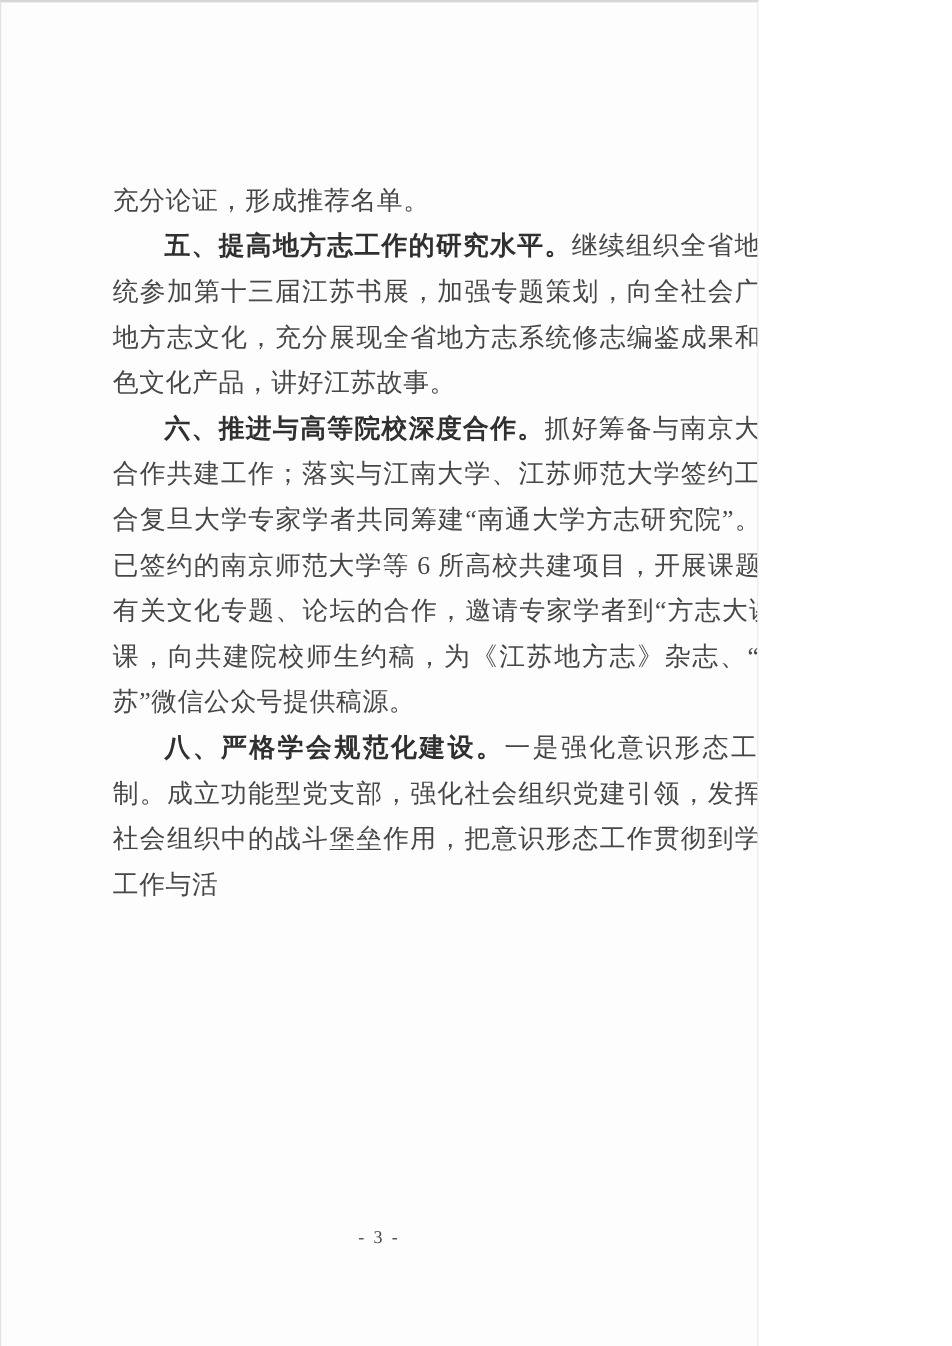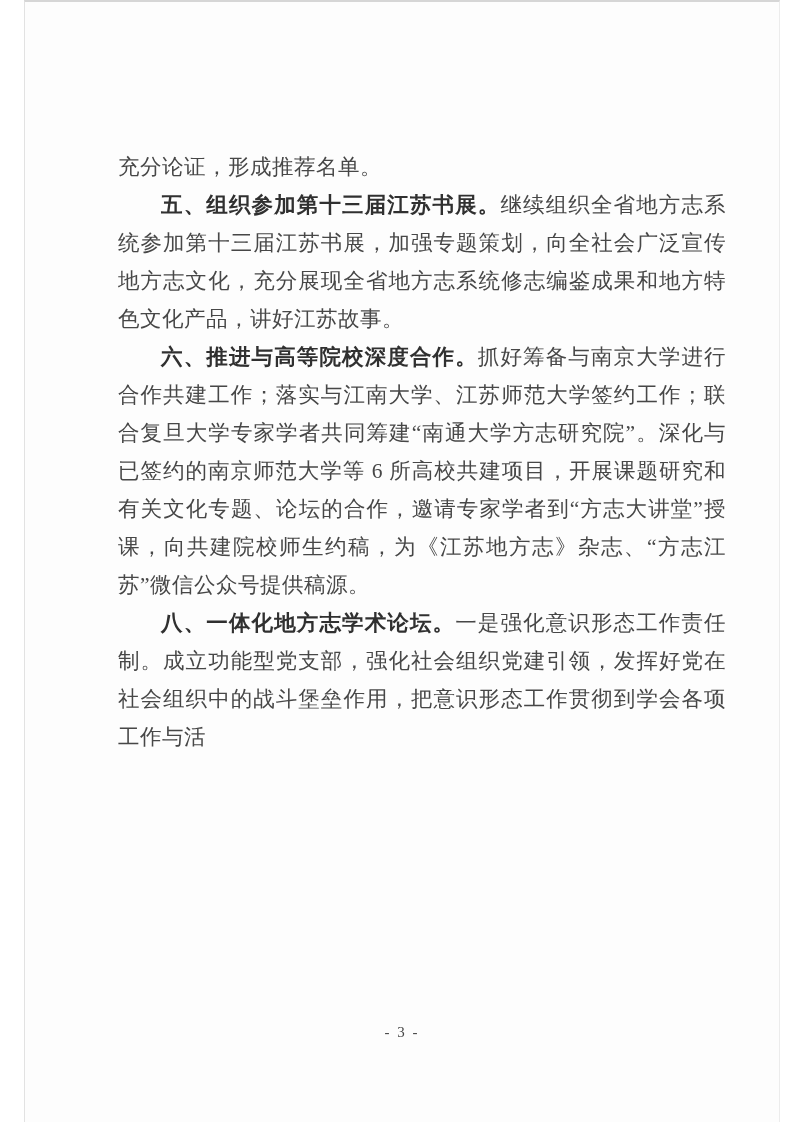--- a/index.html
+++ b/index.html
@@ -2,30 +2,29 @@
 <html style="--page-bg: #fdfdfd; --text-color: #474747; --heading-color: #303030; --edge-color: #d6d6d6;"><head>
 <meta charset="utf-8">
 <style>
   html, body {
     margin: 0;
     padding: 0;
     background: #ffffff;
   }
   .page {
     position: relative;
-    width: 756px;
+    width: 632px;
     height: 1122px;
     box-sizing: border-box;
     background: var(--page-bg, #fdfdfd);
     border-top: 2px solid var(--edge-color, #d6d6d6);
     border-left: 1px solid #e2e2e2;
     border-right: 1px solid #ececec;
     overflow: hidden;
     font-family: "Liberation Serif", "DejaVu Serif", serif;
-    margin-left: 24px;
   }
   .document-body {
     position: absolute;
     left: 93px;
     top: 146px;
     width: 608px;
     font-size: 21.5px;
     line-height: 38px;
     color: var(--text-color, #474747);
     text-align: justify;
@@ -55,18 +54,18 @@
     color: var(--text-color, #474747);
     font-family: "Liberation Serif", "DejaVu Serif", serif;
   }
 </style>
 </head>
 <body>
 
 <div class="page">
   <div class="document-body">
       <p class="para continuation">充分论证，形成推荐名单。</p>
-      <p class="para"><strong class="para-heading">五、组织参加第十三届江苏书展。</strong>继续组织全省地方志系统参加第十三届江苏书展，加强专题策划，向全社会广泛宣传地方志文化，充分展现全省地方志系统修志编鉴成果和地方特色文化产品，讲好江苏故事。</p>
+      <p class="para"><strong class="para-heading">五、提高地方志工作的研究水平。</strong>继续组织全省地方志系统参加第十三届江苏书展，加强专题策划，向全社会广泛宣传地方志文化，充分展现全省地方志系统修志编鉴成果和地方特色文化产品，讲好江苏故事。</p>
       <p class="para"><strong class="para-heading">六、推进与高等院校深度合作。</strong>抓好筹备与南京大学进行合作共建工作；落实与江南大学、江苏师范大学签约工作；联合复旦大学专家学者共同筹建“南通大学方志研究院”。深化与已签约的南京师范大学等 6 所高校共建项目，开展课题研究和有关文化专题、论坛的合作，邀请专家学者到“方志大讲堂”授课，向共建院校师生约稿，为《江苏地方志》杂志、“方志江苏”微信公众号提供稿源。</p>
-      <p class="para"><strong class="para-heading">八、一体化地方志学术论坛。</strong>一是强化意识形态工作责任制。成立功能型党支部，强化社会组织党建引领，发挥好党在社会组织中的战斗堡垒作用，把意识形态工作贯彻到学会各项工作与活</p>
+      <p class="para"><strong class="para-heading">八、严格学会规范化建设。</strong>一是强化意识形态工作责任制。成立功能型党支部，强化社会组织党建引领，发挥好党在社会组织中的战斗堡垒作用，把意识形态工作贯彻到学会各项工作与活</p>
     </div>
   <div class="page-footer">- 3 -</div>
 </div>
 
 </body></html>

